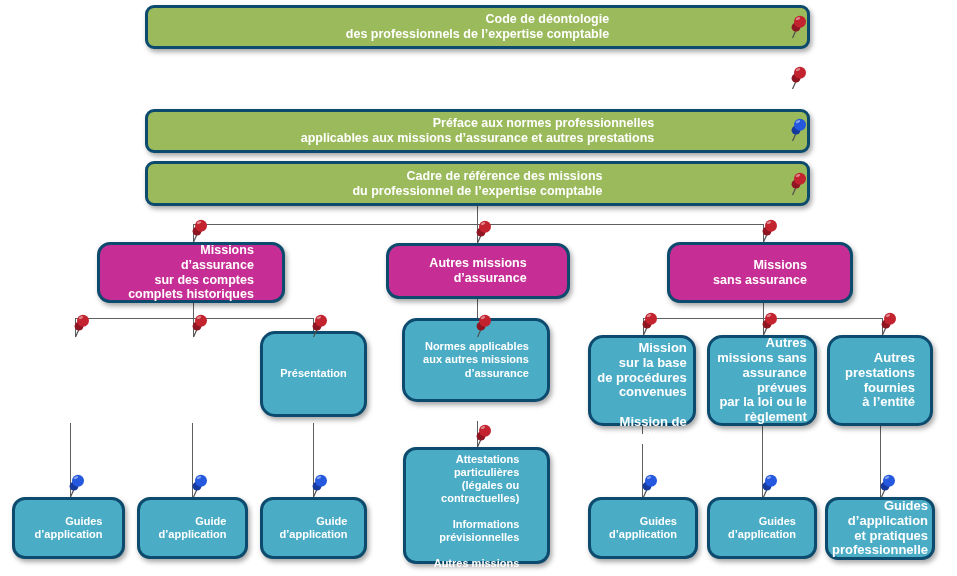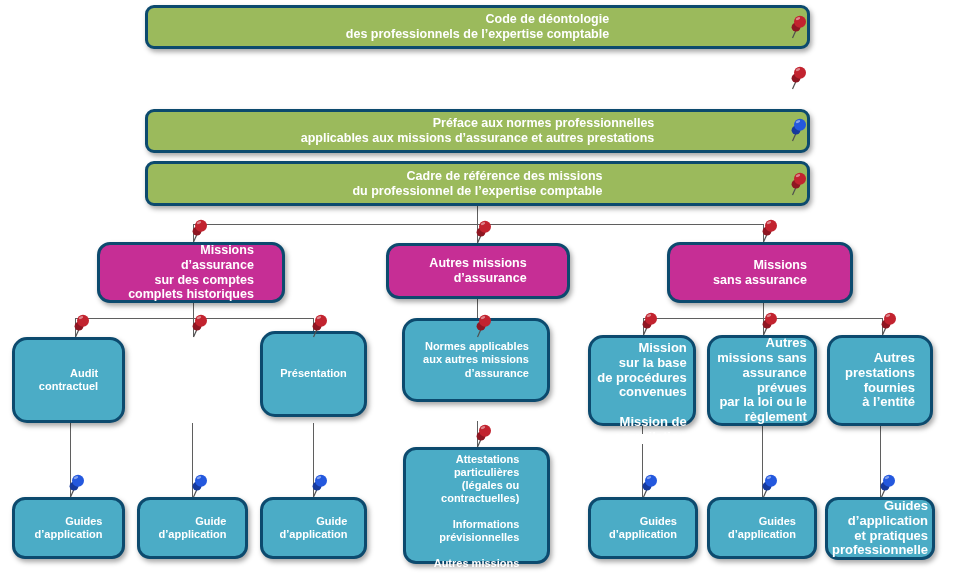--- a/index.html
+++ b/index.html
@@ -69,22 +69,20 @@
 
   <div class="node pinknode" style="left:97px;top:242px;width:188px;height:61px">Missions
 d’assurance
 sur des comptes
 complets historiques</div>
   <div class="node pinknode" style="left:386px;top:243px;width:184px;height:56px">Autres missions
 d’assurance</div>
   <div class="node pinknode" style="left:667px;top:242px;width:186px;height:61px">Missions
 sans assurance</div>
 
-  <div class="node tealnode" style="left:12px;top:337px;width:113px;height:86px">Audit
-contractuel</div>
   <div class="node tealnode" style="left:260px;top:331px;width:107px;height:86px">Présentation</div>
   <div class="node tealnode" style="left:402px;top:318px;width:148px;height:84px">Normes applicables
 aux autres missions
 d’assurance</div>
   <div class="node tealnode small topalign" style="left:588px;top:335px;width:108px;height:91px">Mission
 sur la base
 de procédures
 convenues
 
 Mission de

